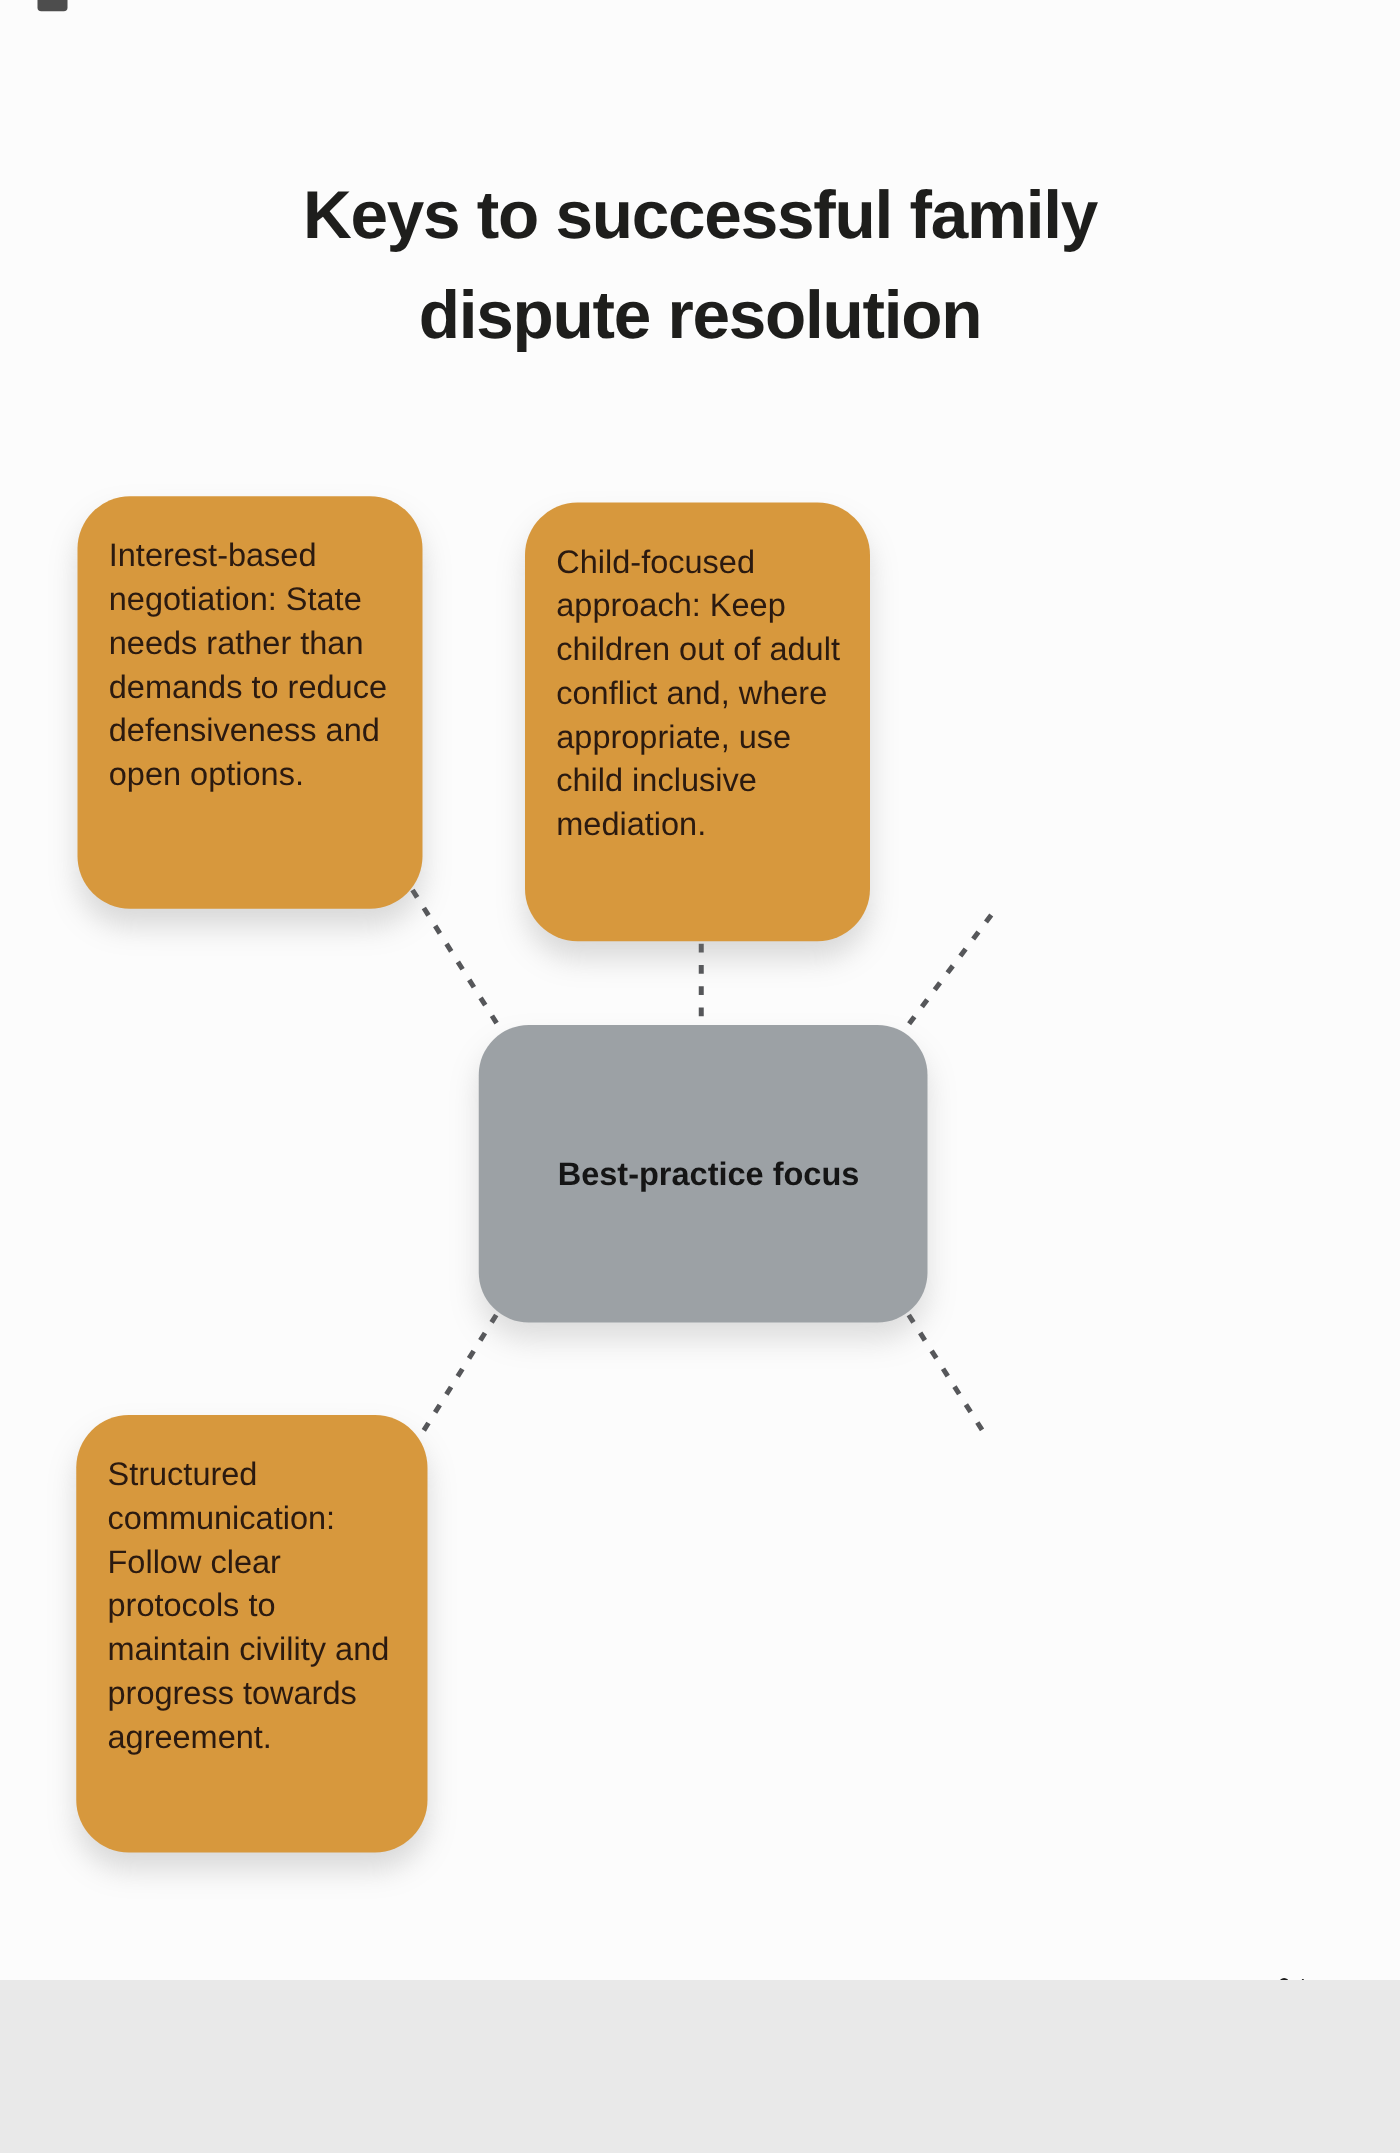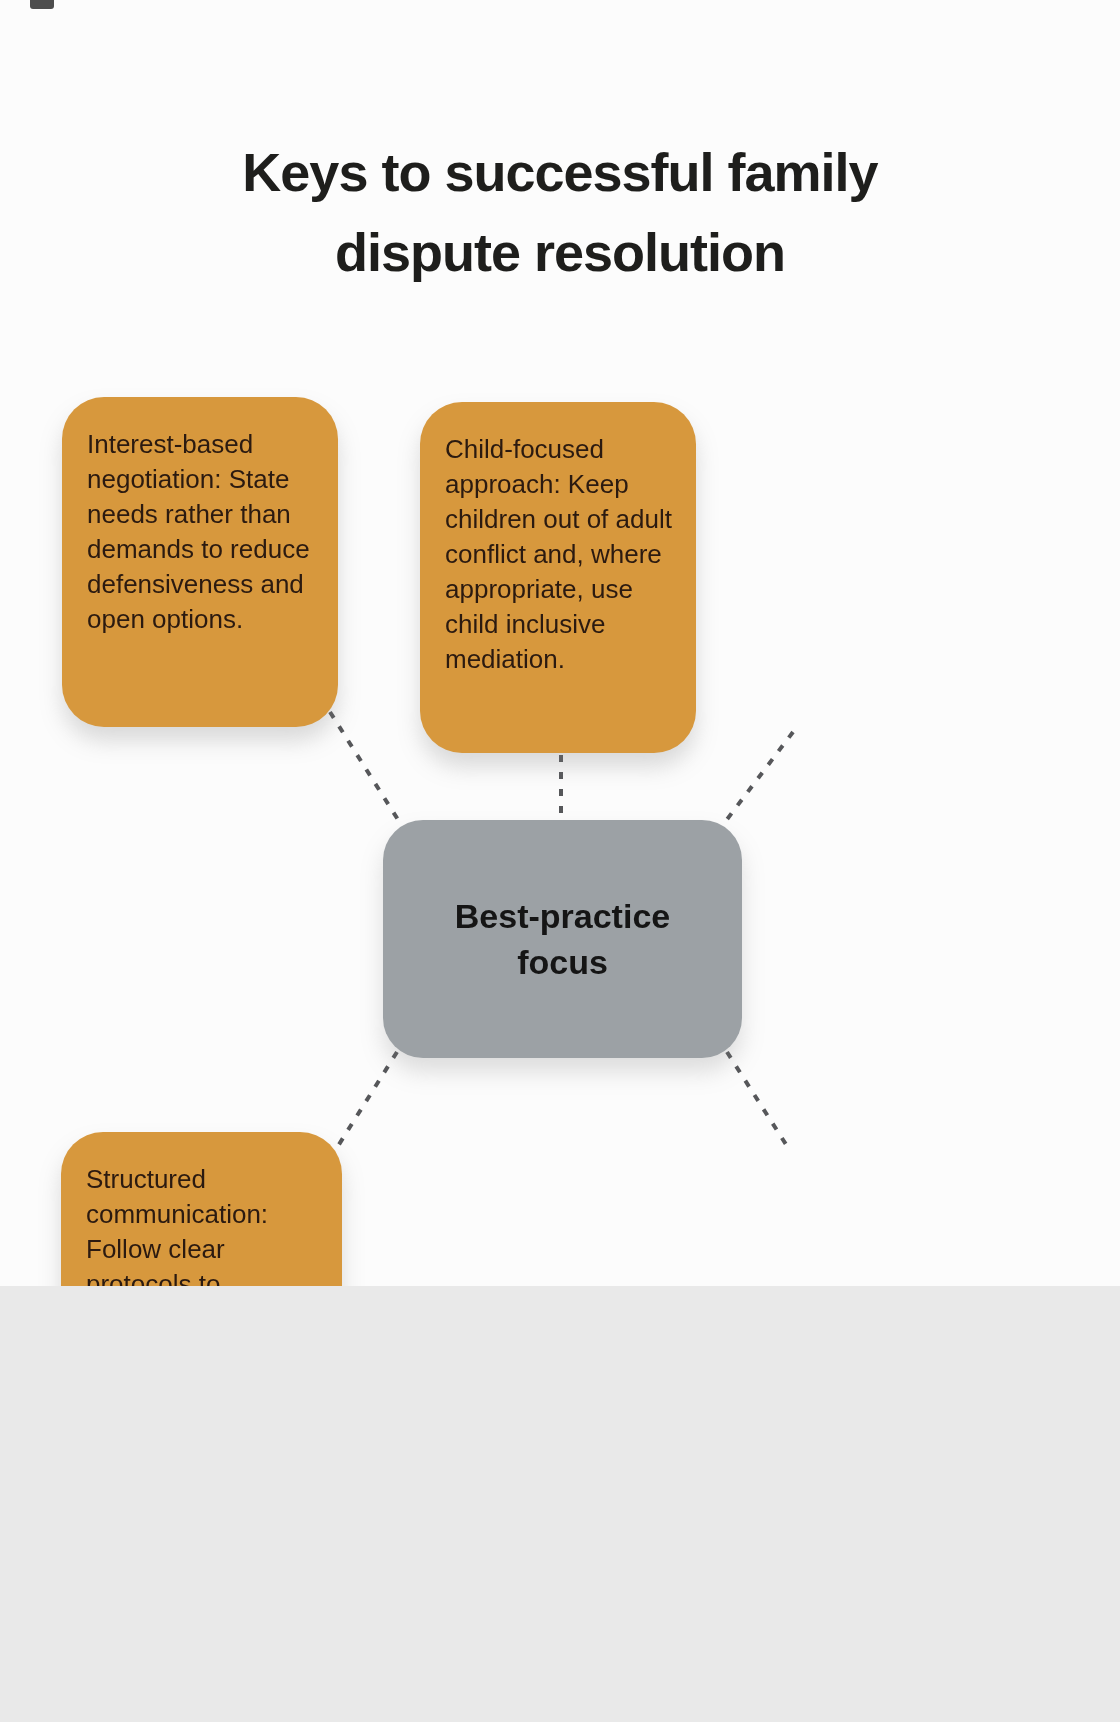--- a/index.html
+++ b/index.html
@@ -1,18 +1,18 @@
 <!DOCTYPE html>
 <html><head>
 <meta charset="utf-8">
 <style>
   html,body{margin:0;padding:0;background:#e9e9e9;}
   .canvas{
     position:relative;
-    width:1120px;height:1286px;
+    width:1120px;height:1584px;
     margin:0 auto;
     background:#fcfcfc;
     overflow:hidden;
     font-family:"Liberation Sans", sans-serif;
   }
   .scan-artifact{
     position:absolute;left:30px;top:0;width:24px;height:9px;
     background:#2e2e2e;opacity:.85;border-radius:0 0 3px 3px;
   }
   .title{
@@ -46,22 +46,22 @@
   .center-node{
     position:absolute;z-index:1;
     left:383px;top:820px;width:359px;height:238px;
     background:#9ca1a5;
     border-radius:40px;
     box-shadow:0 14px 22px rgba(130,130,130,.25);
     display:flex;align-items:center;justify-content:center;
   }
   .center-node .label{
     width:250px;
-    text-align:center;
-    font-size:34px;line-height:46px;
+    text-align:right;
+    font-size:26px;line-height:46px;
     font-weight:700;color:#151515;
   }
   .logo{
     position:absolute;left:976px;top:1580px;width:92px;z-index:1;
     display:flex;flex-direction:column;
   }
   .logo-icon{margin-left:20px;height:58px;}
   .logo-brand{
     font-family:"Liberation Serif", serif;
     font-weight:700;font-size:13px;line-height:15px;

